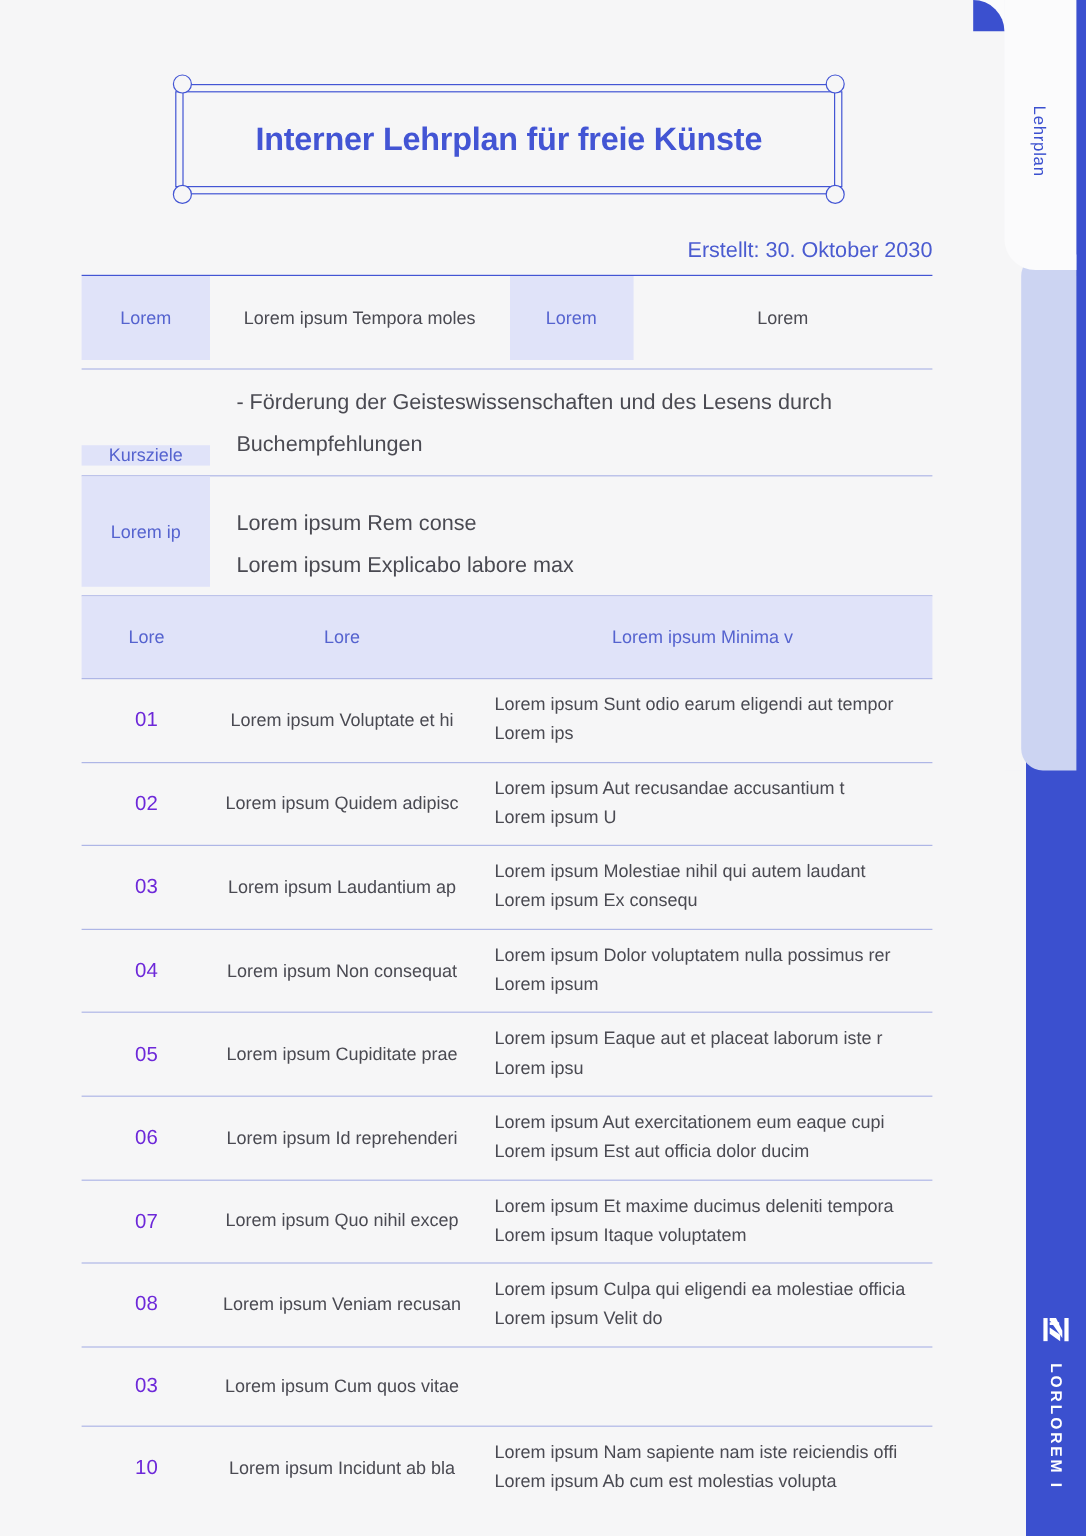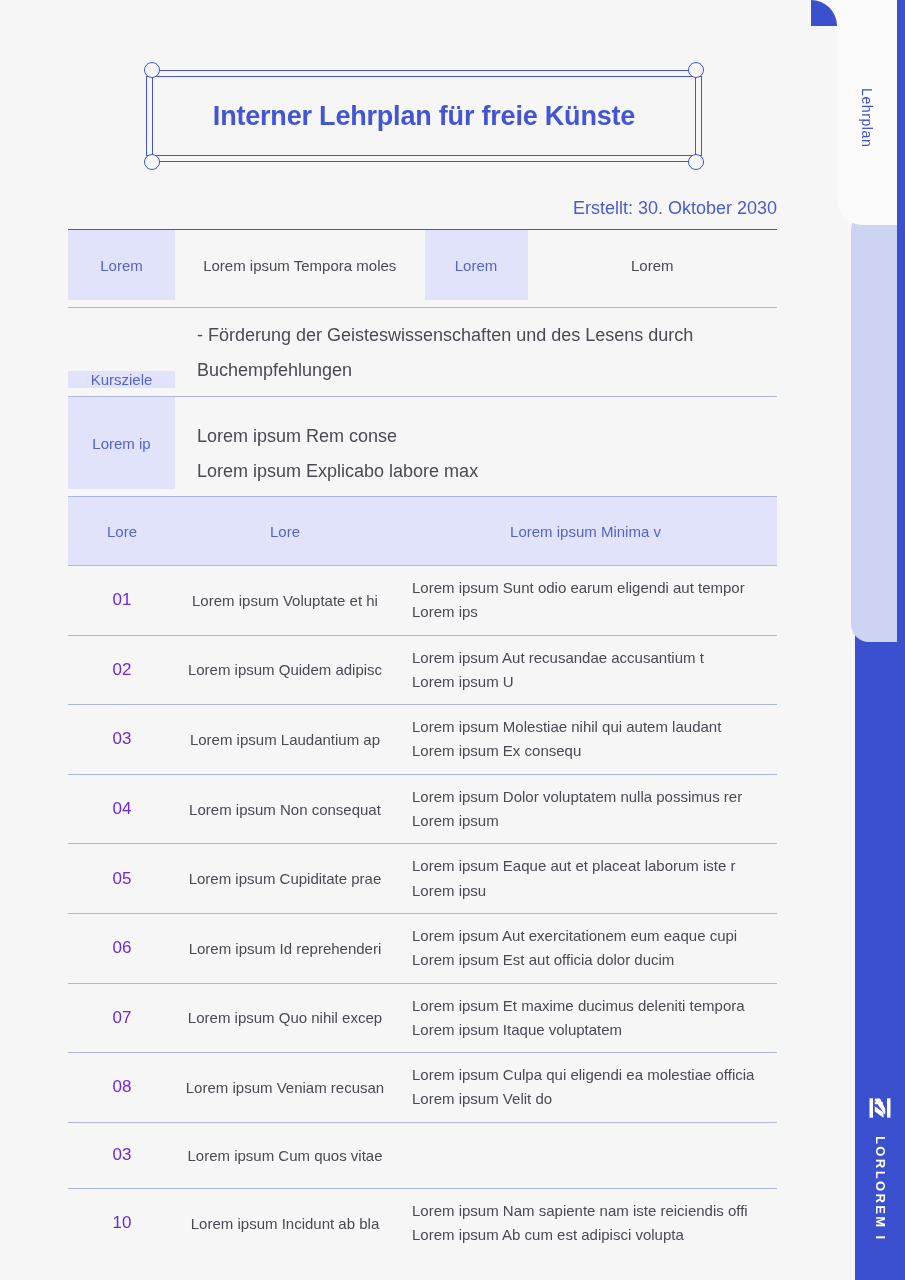--- a/index.html
+++ b/index.html
@@ -446,20 +446,20 @@
           </div>
           <div class="main-row rowline">
             <div class="mr-num">03</div>
             <div class="mr-topic">Lorem ipsum Cum quos vitae</div>
           </div>
           <div class="main-row rowline">
             <div class="mr-num">10</div>
             <div class="mr-topic">Lorem ipsum Incidunt ab bla</div>
             <div class="mr-desc">
               <div>Lorem ipsum Nam sapiente nam iste reiciendis offi</div>
-              <div>Lorem ipsum Ab cum est adipisci volupta</div>
+              <div>Lorem ipsum Ab cum est molestias volupta</div>
             </div>
           </div>
         </div>
     </div>
 
   </div>
 </div>
 
 </body></html>

